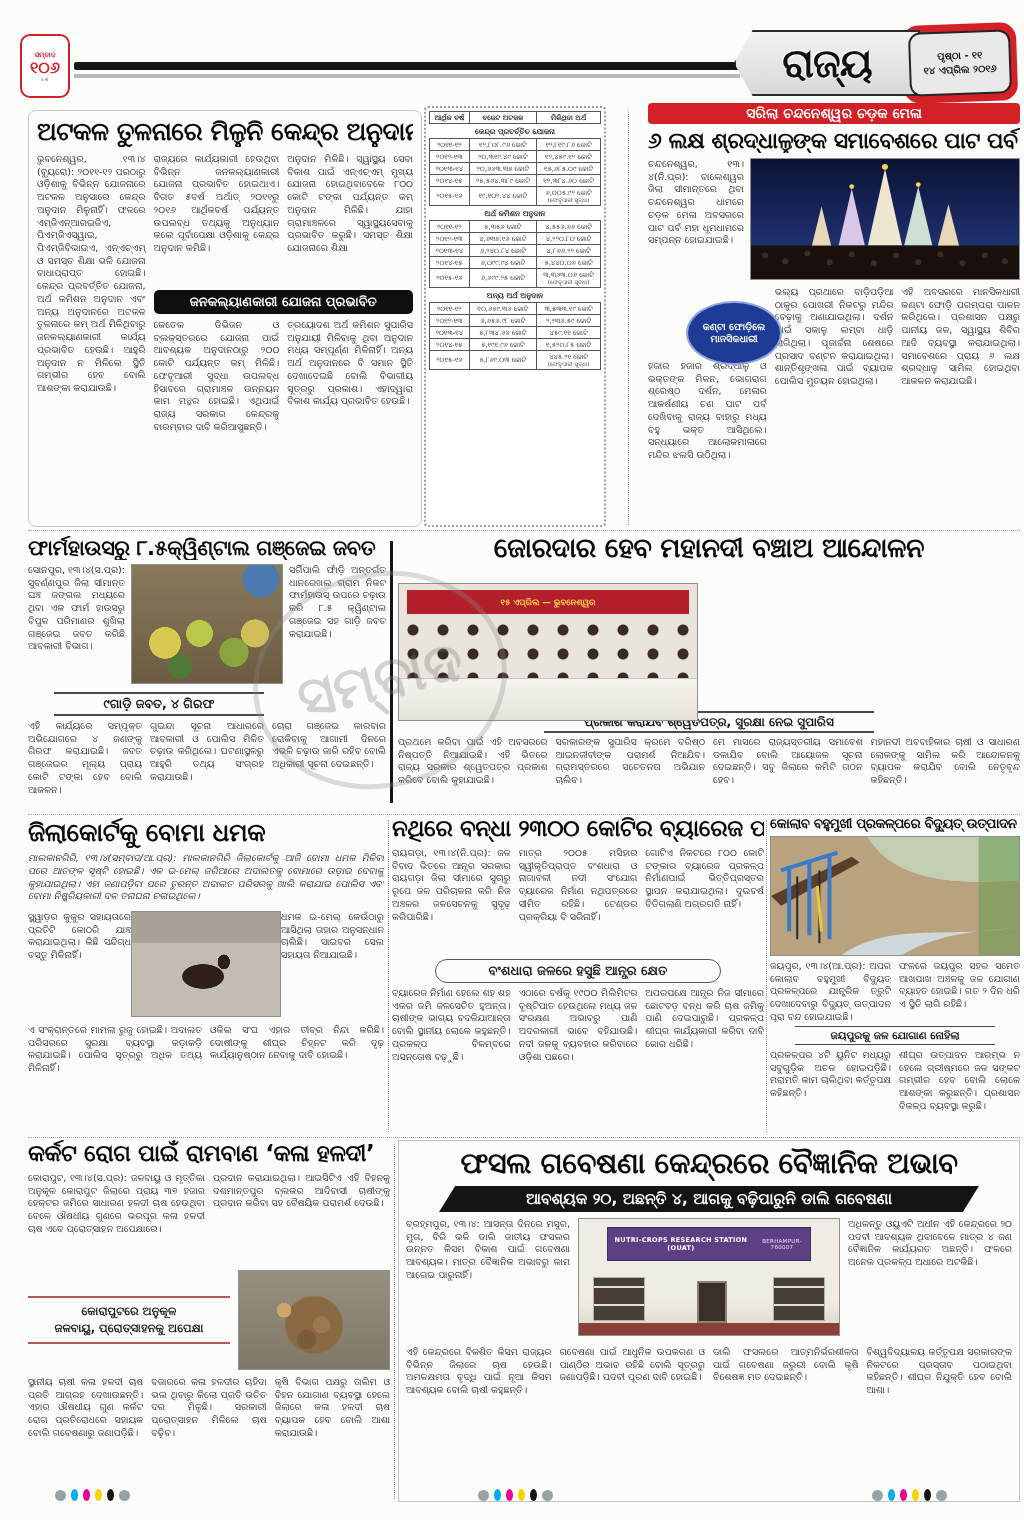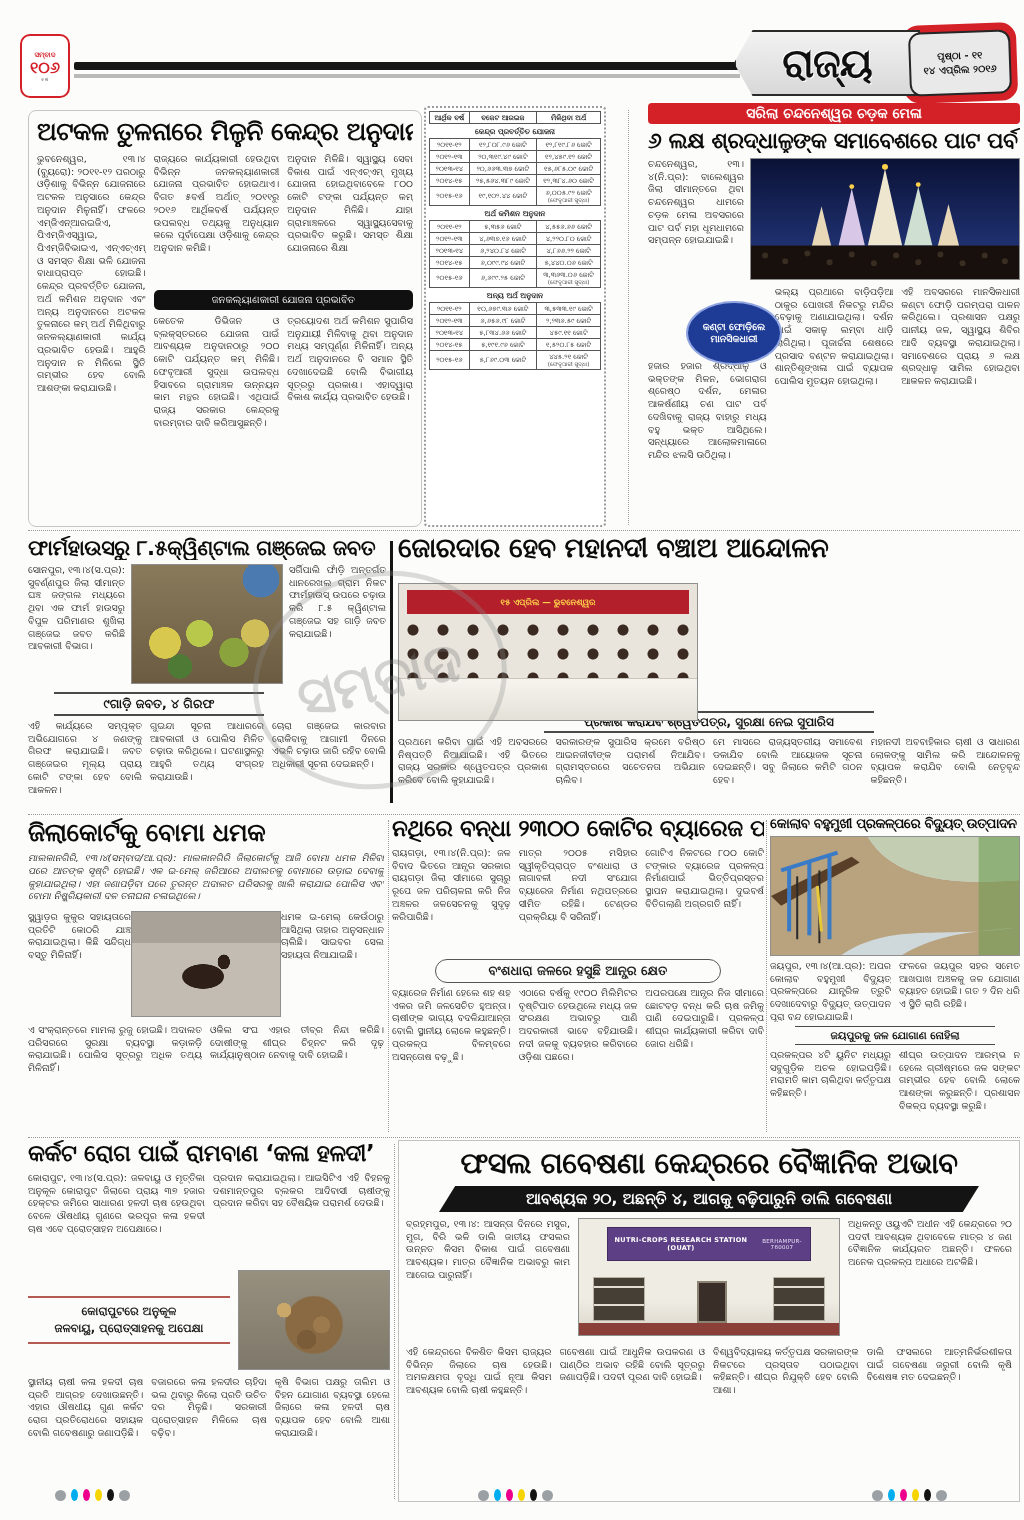--- a/index.html
+++ b/index.html
@@ -57,21 +57,21 @@
   .hdiv { position:absolute; height:0; border-top:1px dotted #9a9a9a; }
   
   #art-grants { left:28px; top:110px; width:394px; height:417px; border:1px solid #c6c6c6; border-radius:8px; padding:6px 8px; }
   #art-grants .hl { font-size:25px; margin-bottom:6px; }
   #grants-body { display:flex; gap:8px; }
   #grants-c1 { width:31%; font-size:9.5px; line-height:1.34; text-align:justify; overflow:hidden; height:352px; }
   #grants-right { width:69%; display:flex; flex-direction:column; gap:5px; }
   #grants-top.cols { height:132px; }
   #grants-bottom.cols { height:178px; }
   #grants-box {
-    background:#101010; color:#fff; font-weight:400; font-size:10px; text-align:center;
+    background:#101010; color:#fff; font-weight:700; font-size:13px; text-align:center;
     border-radius:5px; padding:4px 2px; white-space:nowrap; overflow:hidden;
   }
   
   #funds-table-wrap {
     position:absolute; left:424px; top:106px; width:182px; height:421px;
     border:2px dotted #9a9a9a; border-radius:4px; padding:3px; background:#fff;
   }
   #funds-table { width:100%; border-collapse:collapse; font-size:6.8px; }
   #funds-table td, #funds-table th { border:1px solid #555; padding:1.5px 2px; text-align:center; overflow:hidden; }
   #funds-table th { font-weight:800; font-size:7px; background:#fff; }
@@ -97,21 +97,21 @@
   
   #art-ganja { left:28px; top:536px; width:358px; height:276px; }
   #art-ganja .hl { font-size:21px; margin-bottom:4px; }
   #ganja-row { display:flex; gap:6px; height:124px; }
   #ganja-photo { width:152px; height:120px; }
   #ganja-sub { width:210px; margin:4px 0 4px 26px; font-size:12.5px; }
   #ganja-bottom.cols { height:100px; }
   .center-bar { position:absolute; left:390px; top:541px; width:3px; height:262px; background:#141414; }
   
   #art-mahanadi { left:398px; top:532px; width:622px; height:280px; }
-  #art-mahanadi .hl { font-size:27px; margin-bottom:4px; }
+  #art-mahanadi .hl { font-size:27px; margin-bottom:4px;text-align:center; }
   #maha-row { display:flex; gap:15px; height:140px;flex-direction:column; }
   #maha-photo { width:300px; height:138px; background:#e8e4dc; }
   #maha-banner {
     position:absolute; left:8px; right:8px; top:6px; height:24px; background:#b3202c;
     color:#ffd24a; font-size:8.5px; font-weight:700; display:flex; align-items:center; justify-content:center;
     white-space:nowrap; overflow:hidden;
   }
   #maha-heads { position:absolute; left:0; top:34px; right:0; height:62px;
     background:radial-gradient(circle 6px at 14px 12px, #3a2a22 0 5px, transparent 6px) 0 0/30px 24px repeat, #e9e5dd; }
   #maha-table { position:absolute; left:0; bottom:0; right:0; height:42px;
@@ -252,21 +252,21 @@
           </div>
       </div>
     </div>
   </div>
 
   <div id="funds-table-wrap">
     <table id="funds-table">
       <thead>
           <tr id="funds-head">
             <th>ଆର୍ଥିକ ବର୍ଷ</th>
-            <th>ବଜେଟ ଆରଇଜ</th>
+            <th>ବଜେଟ ଅଟକଳ</th>
             <th>ମିଳିଥିବା ଅର୍ଥ</th>
           </tr>
         </thead>
       <tbody id="funds-tbody">
           <tr class="sec-row">
             <td colspan="3">କେନ୍ଦ୍ର ପ୍ରବର୍ତ୍ତିତ ଯୋଜନା</td>
           </tr>
           <tr>
             <td>୨୦୧୧-୧୨</td>
             <td>୧୨,୮୦୮.୯୬ କୋଟି</td>
@@ -539,22 +539,22 @@
         <div class="bld-windows bw-l"></div>
         <div class="bld-windows bw-r"></div>
         <div class="bld-door"></div>
         <div class="bld-ground"></div>
       </div>
       <div class="col">ଅଧିକନ୍ତୁ ଓୟୁଏଟି ଅଧୀନ ଏହି କେନ୍ଦ୍ରରେ ୨୦ ପଦବୀ ଆବଶ୍ୟକ ଥିବାବେଳେ ମାତ୍ର ୪ ଜଣ ବୈଜ୍ଞାନିକ କାର୍ଯ୍ୟରତ ଅଛନ୍ତି। ଫଳରେ ଅନେକ ପ୍ରକଳ୍ପ ଅଧାରେ ଅଟକିଛି।</div>
     </div>
     <div id="res-bottom" class="cols">
         <div class="col">ଏହି କେନ୍ଦ୍ରରେ ବିକଶିତ କିସମ ରାଜ୍ୟର ବିଭିନ୍ନ ଜିଲାରେ ଚାଷ ହେଉଛି। ଅମଳକ୍ଷମତା ବୃଦ୍ଧି ପାଇଁ ନୂଆ କିସମ ଆବଶ୍ୟକ ବୋଲି ଚାଷୀ କହୁଛନ୍ତି।</div>
         <div class="col">ଗବେଷଣା ପାଇଁ ଆଧୁନିକ ଉପକରଣ ଓ ପାଣ୍ଠିର ଅଭାବ ରହିଛି ବୋଲି ସୂତ୍ରରୁ ଜଣାପଡ଼ିଛି। ପଦବୀ ପୂରଣ ଦାବି ହୋଇଛି।</div>
+        <div class="col">ଡାଲି ଫସଲରେ ଆତ୍ମନିର୍ଭରଶୀଳତା ପାଇଁ ଗବେଷଣା ଜରୁରୀ ବୋଲି କୃଷି ବିଶେଷଜ୍ଞ ମତ ଦେଇଛନ୍ତି।</div>
         <div class="col">ବିଶ୍ୱବିଦ୍ୟାଳୟ କର୍ତ୍ତୃପକ୍ଷ ସରକାରଙ୍କ ନିକଟରେ ପ୍ରସ୍ତାବ ପଠାଇଥିବା କହିଛନ୍ତି। ଶୀଘ୍ର ନିଯୁକ୍ତି ହେବ ବୋଲି ଆଶା।</div>
-        <div class="col">ଡାଲି ଫସଲରେ ଆତ୍ମନିର୍ଭରଶୀଳତା ପାଇଁ ଗବେଷଣା ଜରୁରୀ ବୋଲି କୃଷି ବିଶେଷଜ୍ଞ ମତ ଦେଇଛନ୍ତି।</div>
       </div>
   </div>
 
   <div id="watermark">
     <span>ସମ୍ବାଦ</span>
   </div>
 
   <div class="hdiv" style="left:28px; top:530px; width:992px;"></div>
   <div class="hdiv" style="left:28px; top:814px; width:992px;"></div>
   <div class="hdiv" style="left:28px; top:1137px; width:992px;"></div>

